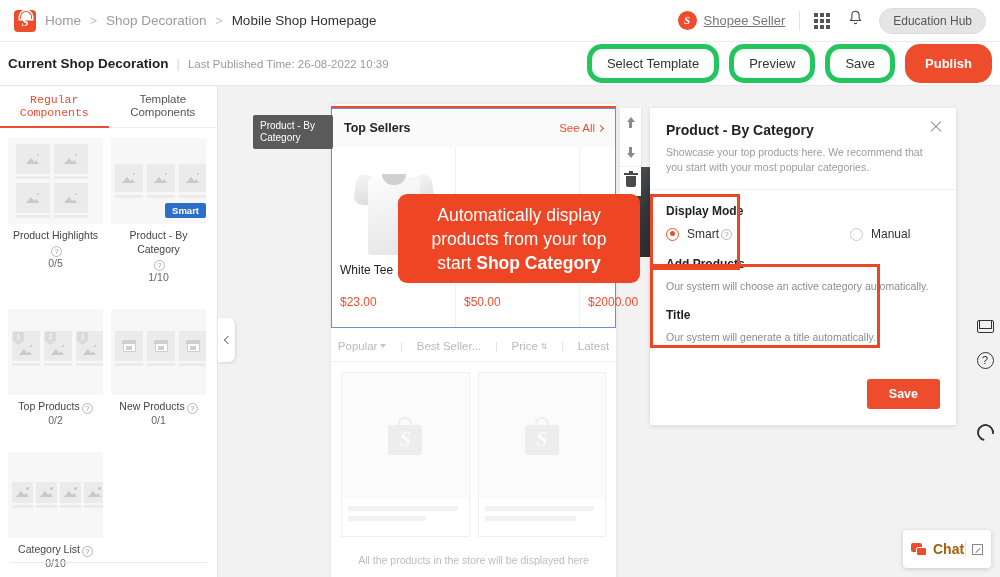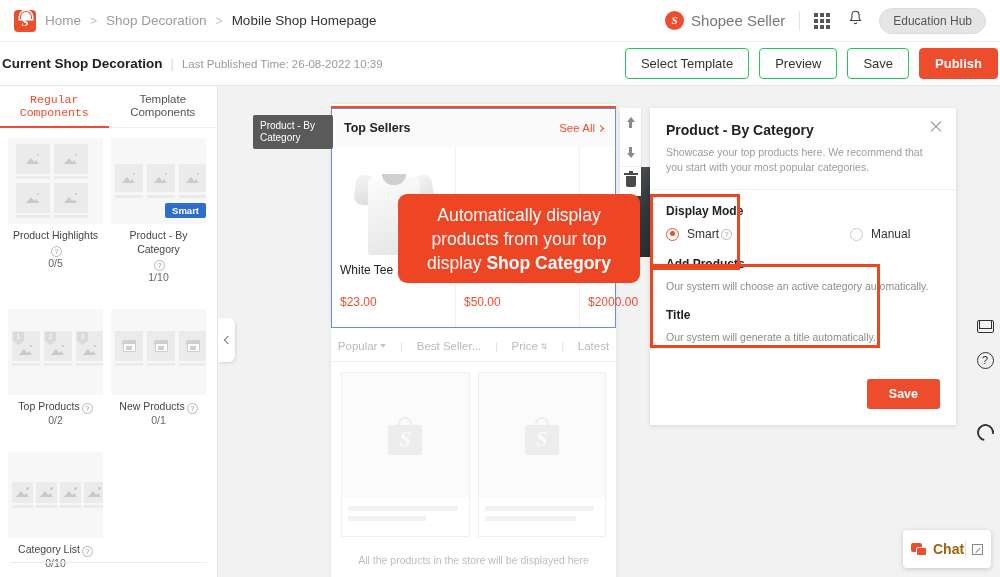--- a/index.html
+++ b/index.html
@@ -40,43 +40,43 @@
   .seller-brand { display: flex; align-items: center; }
   .seller-mark {
     width: 19px; height: 19px; border-radius: 50%; background: #ee4d2d;
     position: relative; margin-right: 7px;
   }
   .seller-mark span {
     position: absolute; inset: 0; text-align: center; line-height: 19px;
     color: #fff; font-size: 11px; font-weight: bold;
     font-family: "Liberation Serif", serif; font-style: italic;
   }
-  .seller-name { font-size: 15px; color: #777; }
+  .seller-name { font-size: 13px; color: #777; text-decoration: underline; }
   .vdiv { width: 1px; height: 20px; background: #e3e3e3; margin: 0 14px; }
   .grid-icon { display: grid; grid-template-columns: repeat(3, 4px); gap: 2px; }
   .grid-icon i { width: 4px; height: 4px; background: #555; display: block; }
   .bell { margin: 0 16px 0 18px; }
   .edu-hub {
     border: 1px solid #dcdcdc; border-radius: 14px; padding: 5px 13px;
     font-size: 12px; color: #555; background: #e5e5e5; cursor: pointer;
   }
 
   
   .actionbar {
     position: absolute; left: 0; top: 42px; width: 1000px; height: 44px;
-    background: #fff; display: flex; align-items: center; padding: 0 2px;
+    background: #fff; display: flex; align-items: center; padding: 0 8px;
     border-bottom: 1px solid #e8e8e8;
   }
   .cur-title { font-size: 13.5px; font-weight: bold; color: #222; }
   .abar-sep { color: #d8d8d8; margin: 0 8px; font-size: 13px; }
   .published { font-size: 11.5px; color: #9a9a9a; }
   .abar-btns { margin-left: auto; display: flex; align-items: center; gap: 10px; }
   .btn {
-    border: 1px solid #22c55e; background: #fff; color: #333;
-    font-size: 13px; padding: 7px 15px; border-radius: 4px; cursor: pointer;
+    border: 5px solid #22c55e; background: #fff; color: #333;
+    font-size: 13px; padding: 7px 15px; border-radius: 15px; cursor: pointer;
     font-family: "Liberation Sans", sans-serif;
   }
   .btn.primary { background: #ee4d2d; border-color: #ee4d2d; color: #fff; font-weight: bold; }
 
   
   .leftpanel {
     position: absolute; left: 0; top: 86px; width: 218px; height: 491px;
     background: #fff; border-right: 1px solid #e5e5e5;
   }
   .comp-tabs { display: flex; height: 42px; border-bottom: 1px solid #eee; }
@@ -690,21 +690,21 @@
 
   </div>
 
   <div class="hl-box hl-a"></div>
   <div class="hl-box hl-b"></div>
 
   <div class="callout">
     <div>
       <span>Automatically display</span><br>
       <span>products from your top</span><br>
-      <span>display </span><b>Shop Category</b>
+      <span>start </span><b>Shop Category</b>
     </div>
   </div>
 
   <div class="rail">
     <div class="rail-btn">
         <span class="mail-ic"></span>
       </div>
     <div class="rail-btn">
         <span class="q-ic">?</span>
       </div>

